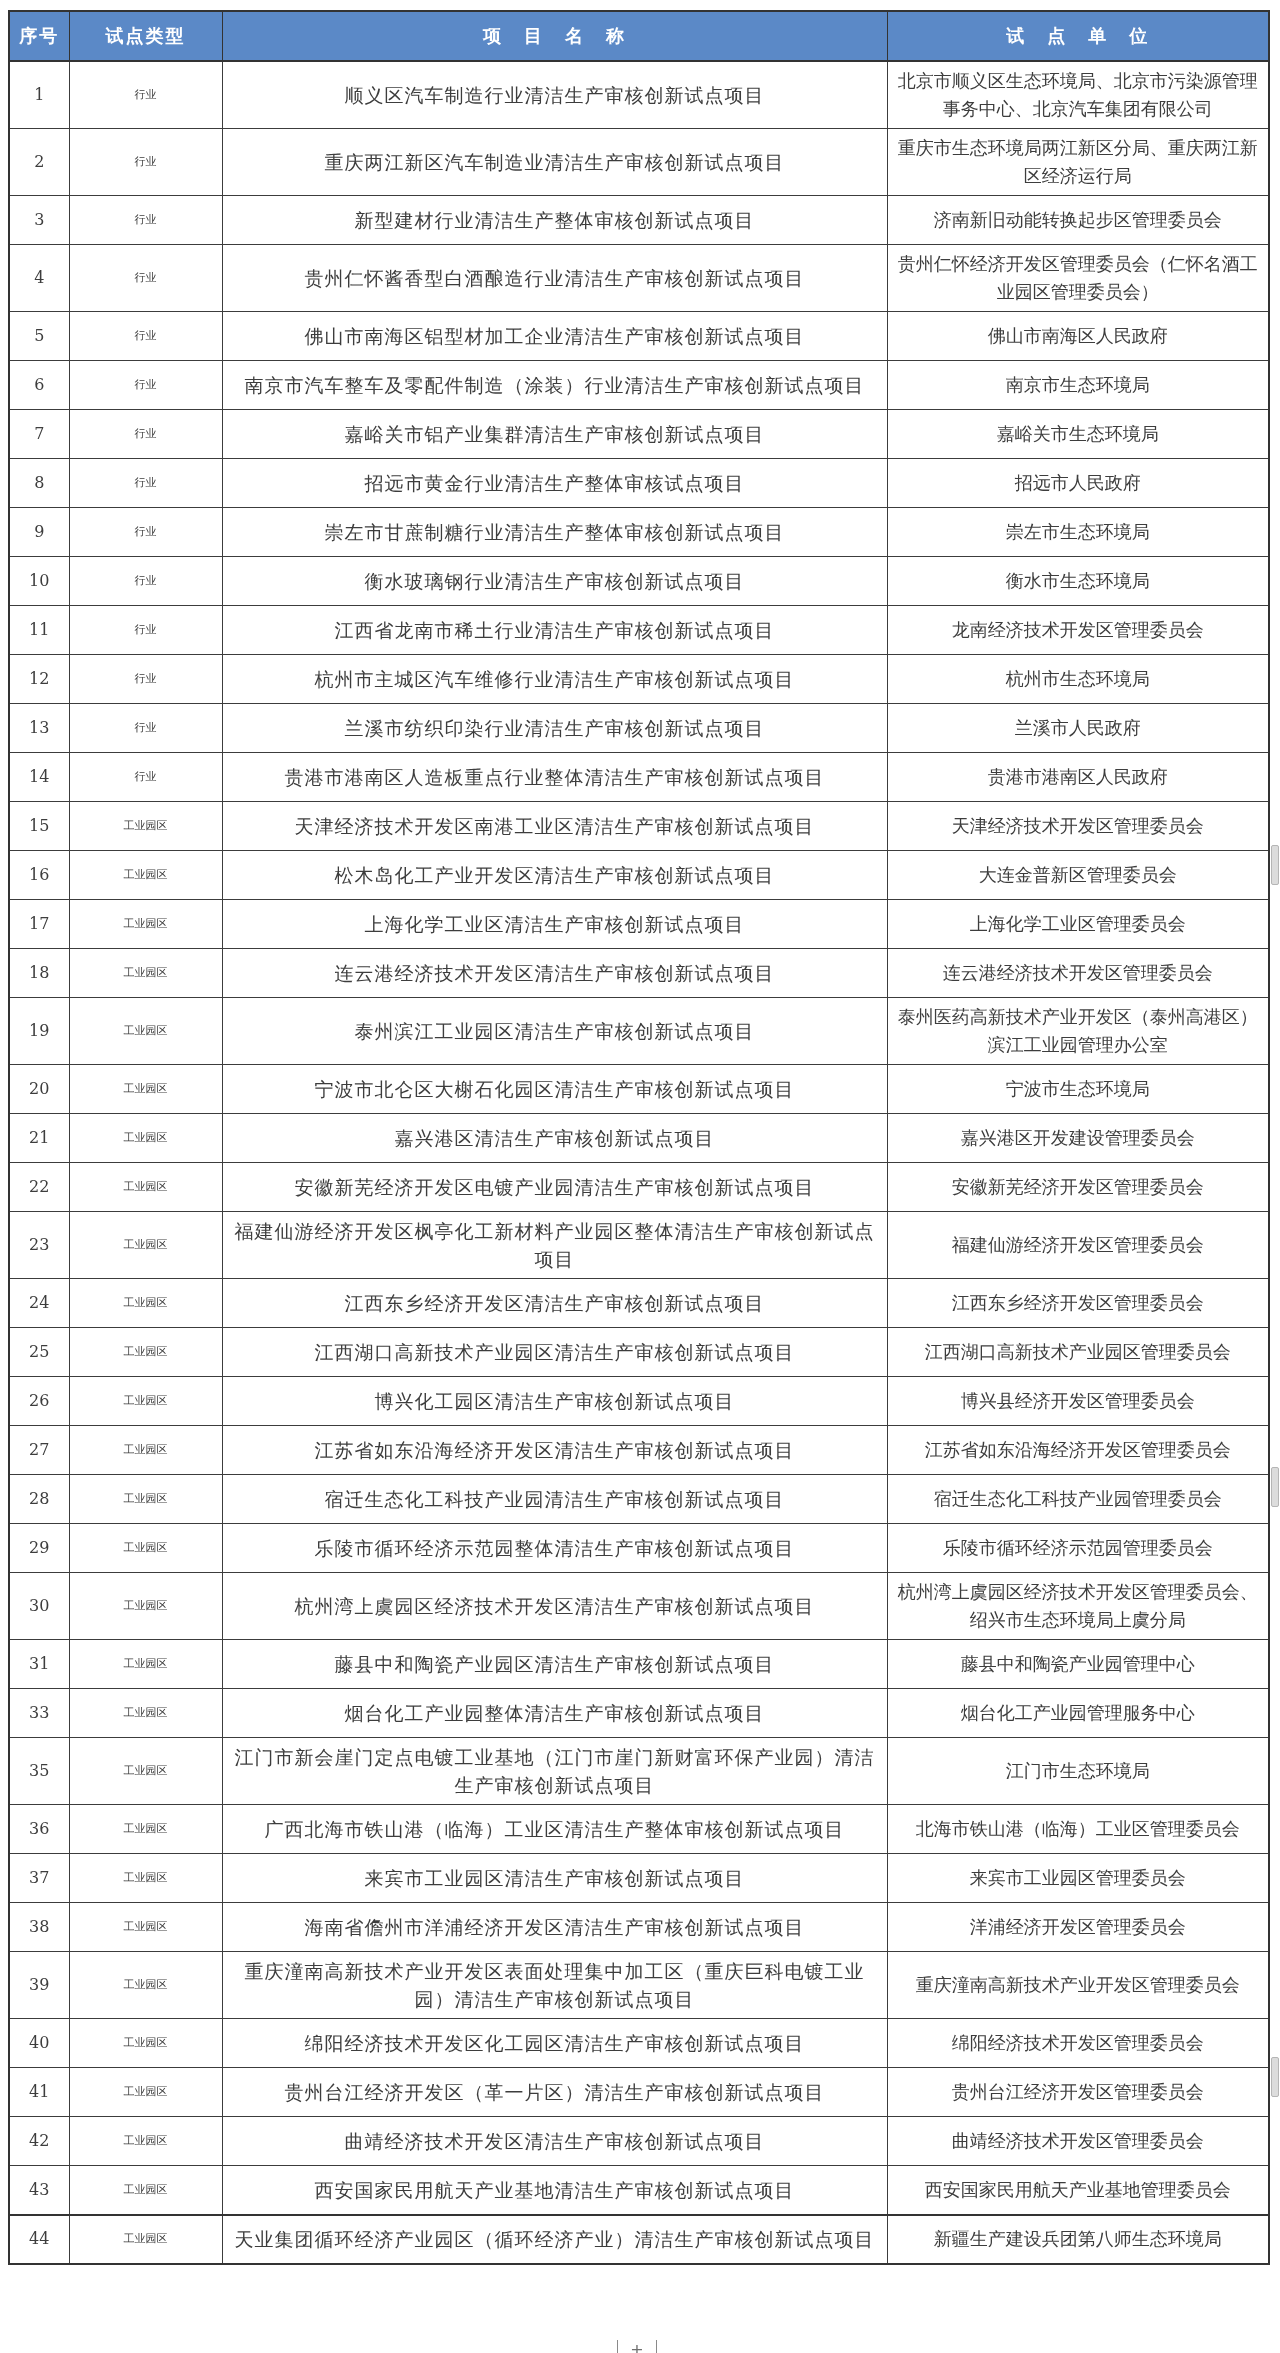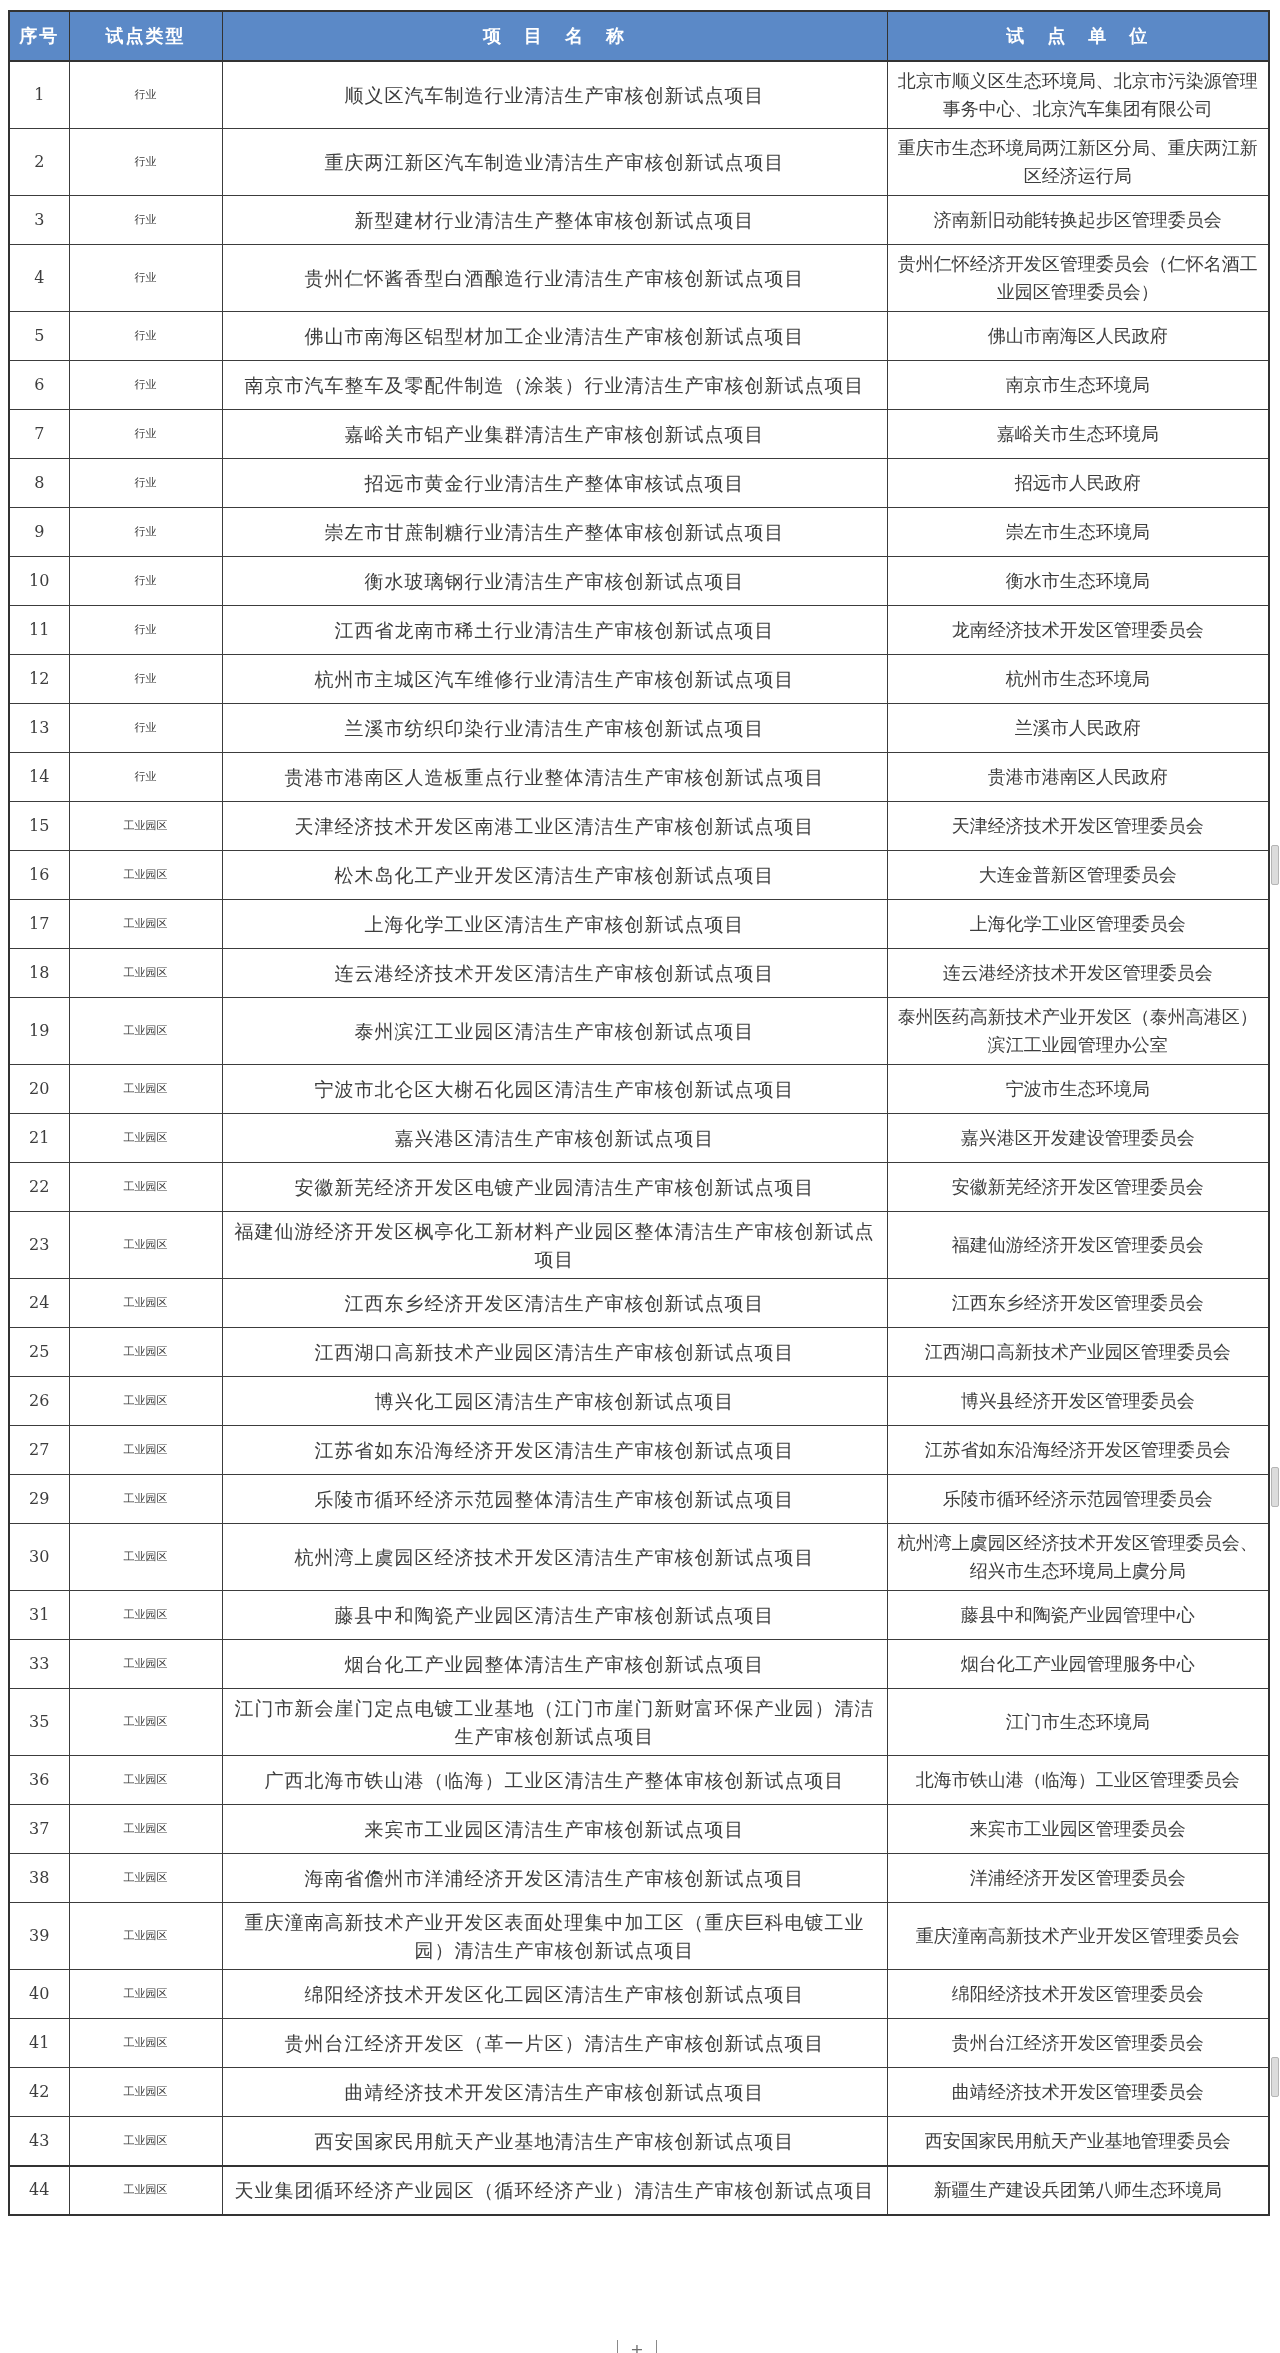--- a/index.html
+++ b/index.html
@@ -281,20 +281,26 @@
     <td class="cell-name">博兴化工园区清洁生产审核创新试点项目</td>
     <td class="cell-unit">博兴县经济开发区管理委员会</td>
   </tr>
         <tr>
     <td class="cell-serial">27</td>
     <td class="cell-type">工业园区</td>
     <td class="cell-name">江苏省如东沿海经济开发区清洁生产审核创新试点项目</td>
     <td class="cell-unit">江苏省如东沿海经济开发区管理委员会</td>
   </tr>
         <tr>
+    <td class="cell-serial">28</td>
+    <td class="cell-type">工业园区</td>
+    <td class="cell-name">宿迁生态化工科技产业园清洁生产审核创新试点项目</td>
+    <td class="cell-unit">宿迁生态化工科技产业园管理委员会</td>
+  </tr>
+        <tr>
     <td class="cell-serial">29</td>
     <td class="cell-type">工业园区</td>
     <td class="cell-name">乐陵市循环经济示范园整体清洁生产审核创新试点项目</td>
     <td class="cell-unit">乐陵市循环经济示范园管理委员会</td>
   </tr>
         <tr>
     <td class="cell-serial">30</td>
     <td class="cell-type">工业园区</td>
     <td class="cell-name">杭州湾上虞园区经济技术开发区清洁生产审核创新试点项目</td>
     <td class="cell-unit">杭州湾上虞园区经济技术开发区管理委员会、绍兴市生态环境局上虞分局</td>

